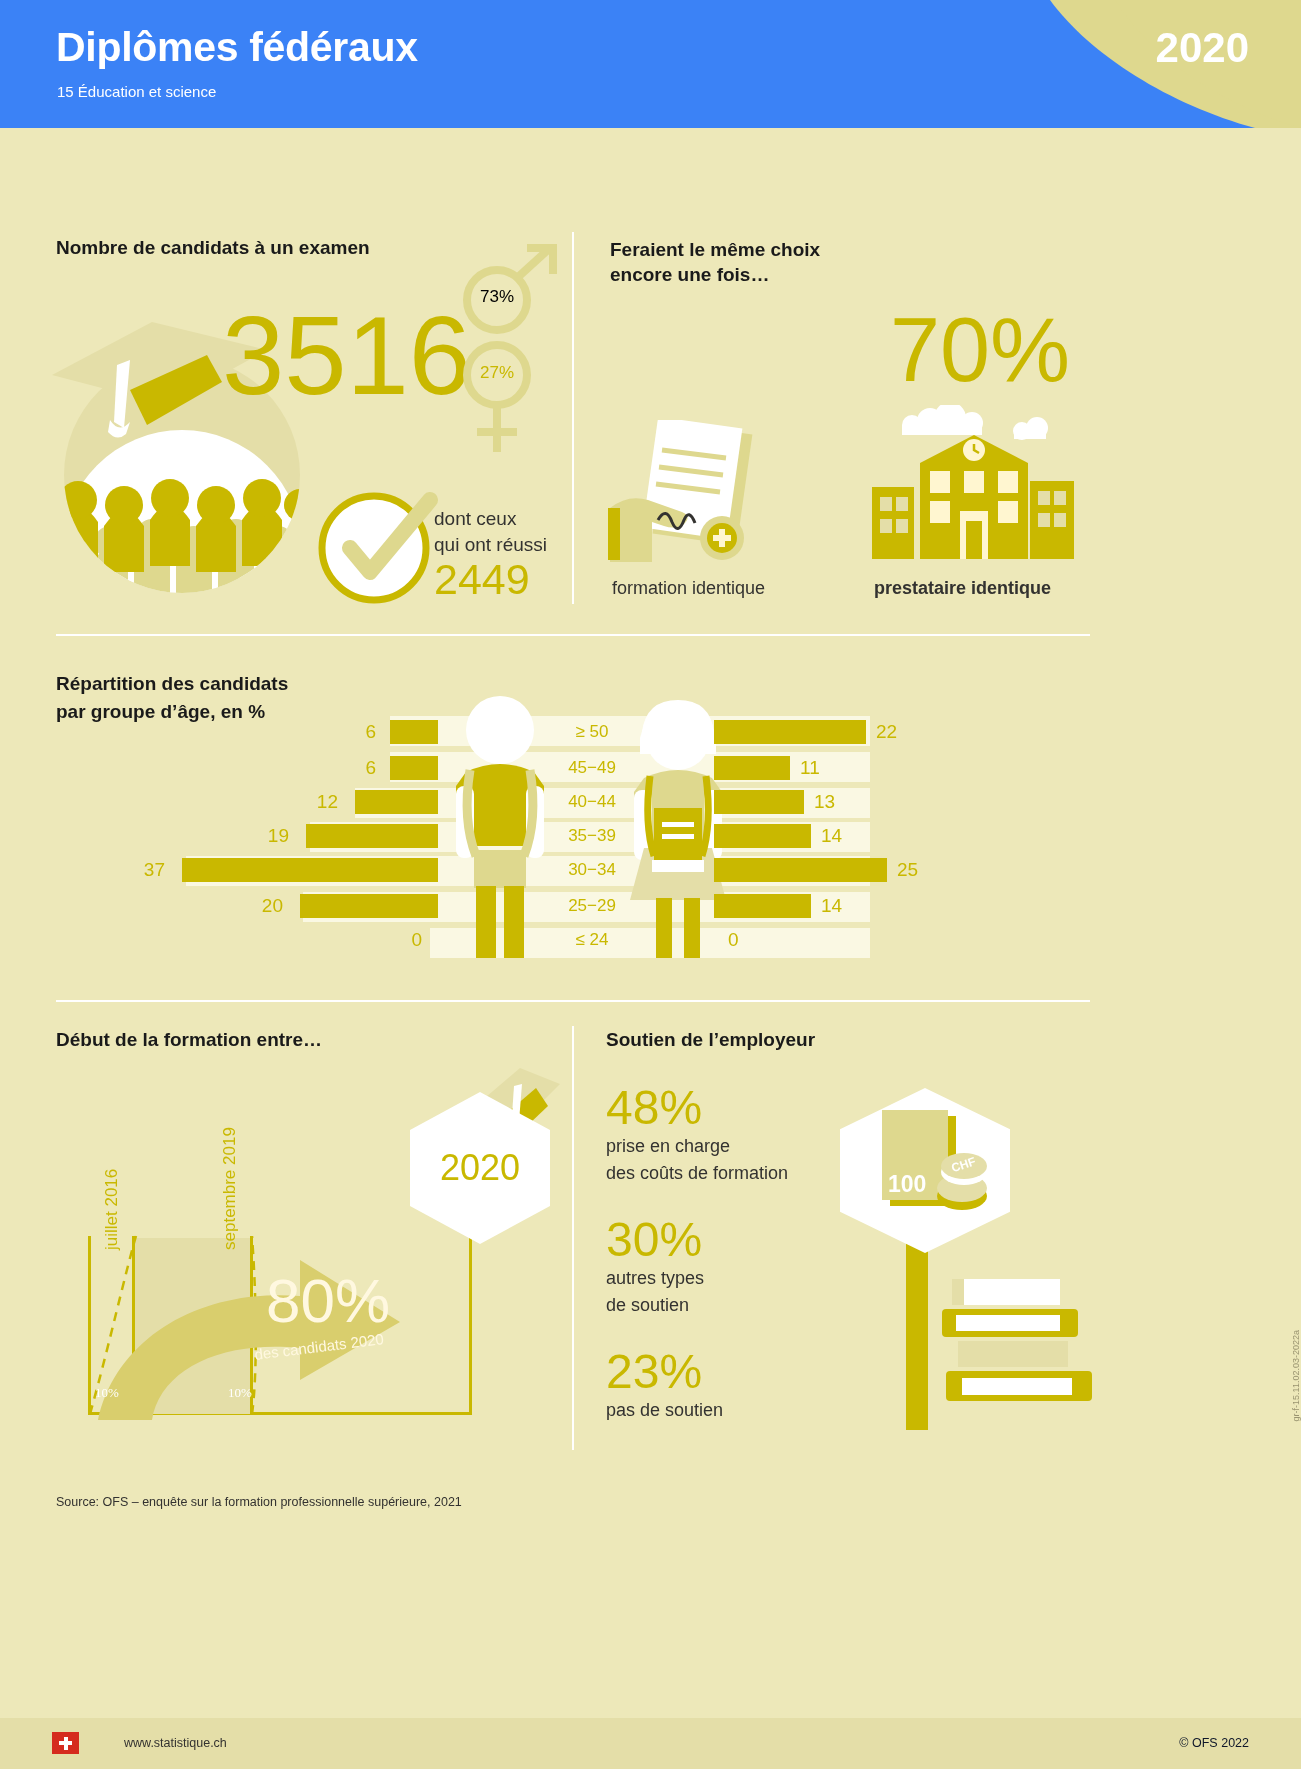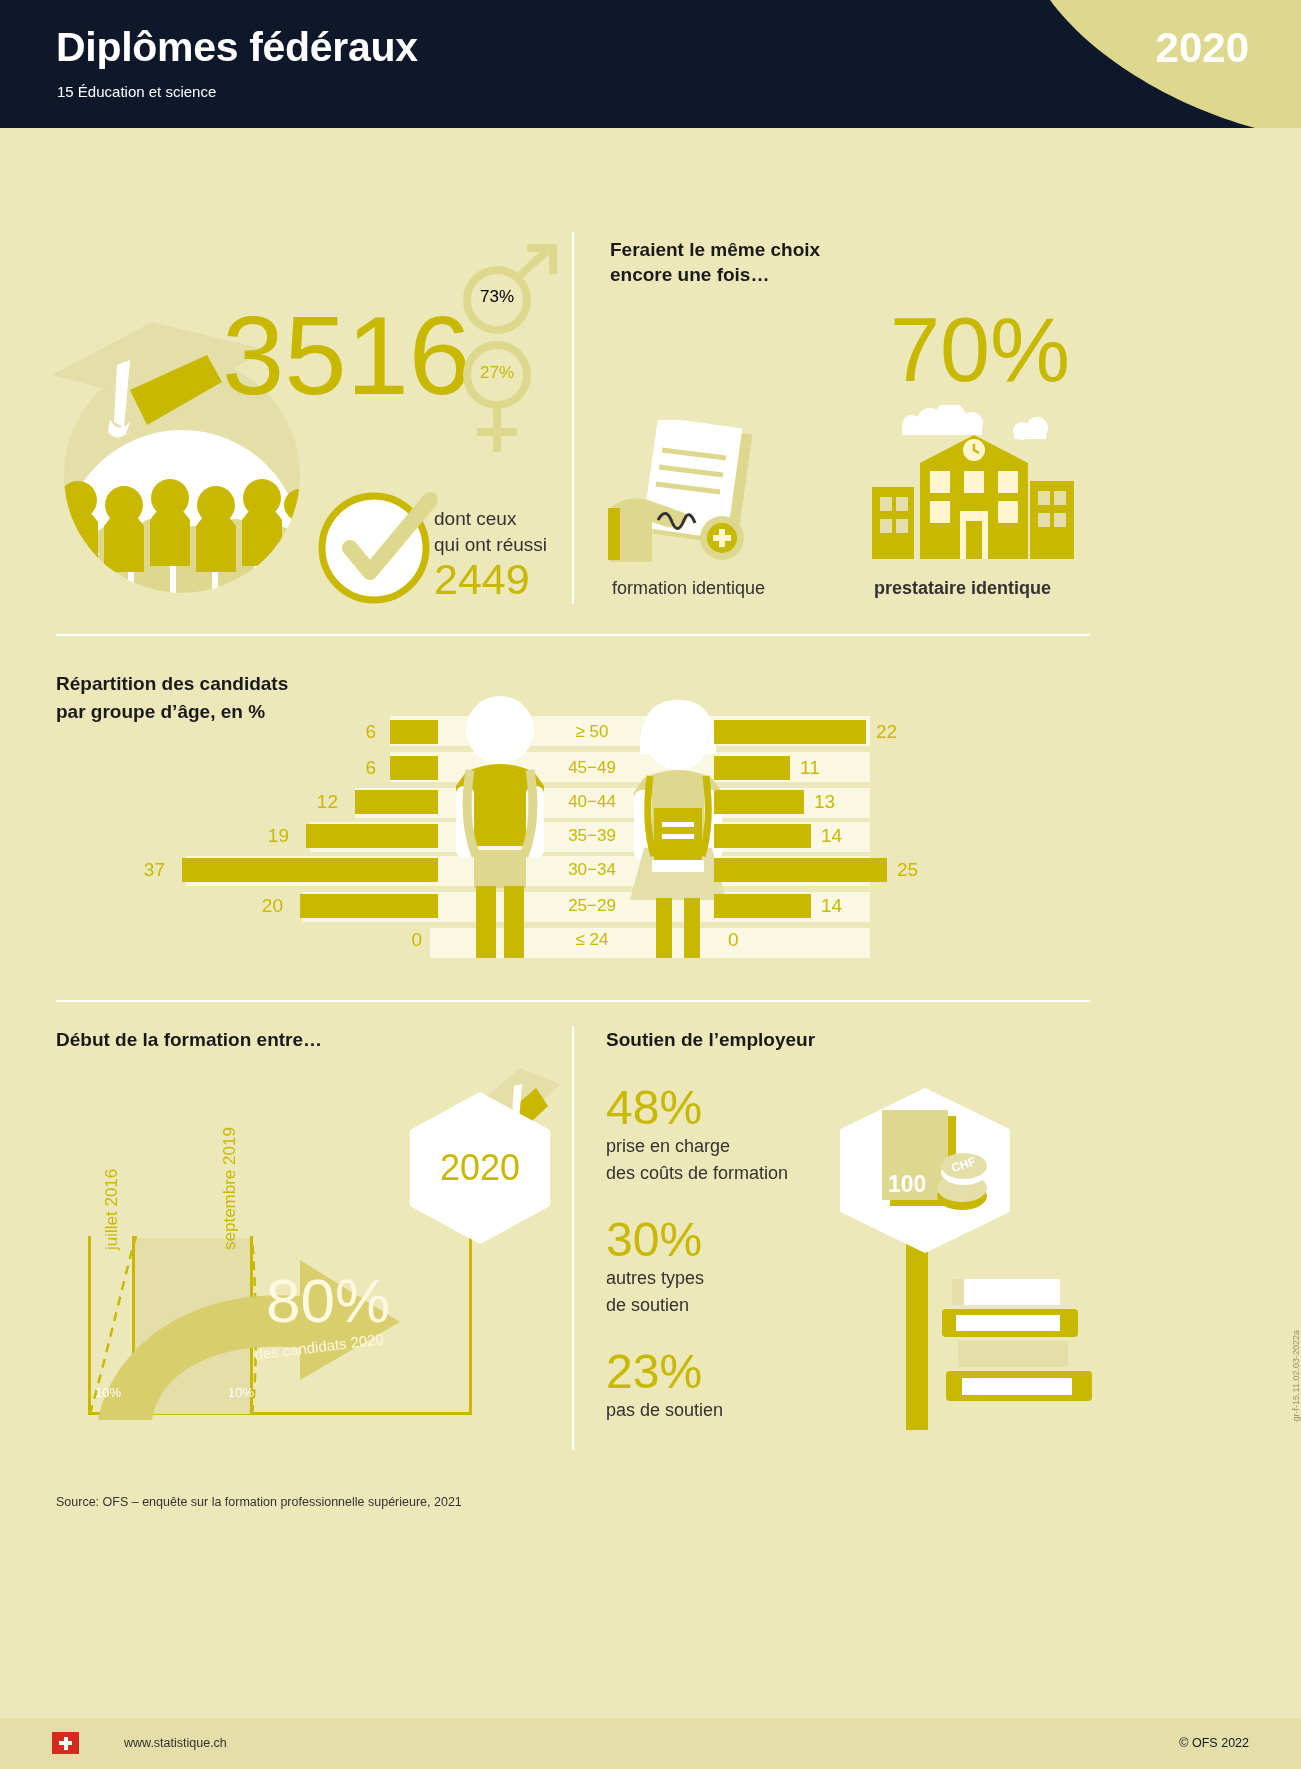--- a/index.html
+++ b/index.html
@@ -7,21 +7,21 @@
     width: 1301px; height: 1769px;
     background: #EDE8B9;
     font-family: "Liberation Sans", sans-serif;
     overflow: hidden;
   }
   .page { position: relative; width: 1301px; height: 1769px; background: #EDE8B9; }
 
   
   .header {
     position: absolute; left: 0; top: 0; width: 1301px; height: 128px;
-    background: #0f172a; overflow: hidden;
+    background: #3b82f6; overflow: hidden;
   }
   .header-curve2 {
     position: absolute; right: 0; top: 0; width: 340px; height: 128px;
     background: #DED88E;
     clip-path: polygon(30% 0%, 100% 0%, 100% 100%, 97% 100%);
   }
   .title {
     position: absolute; left: 56px; top: 24px;
     font-size: 41px; font-weight: bold; color: #FFFFFF; letter-spacing: -0.3px;
   }
@@ -61,21 +61,21 @@
   .axis { position: absolute; background: #C9B800; }
   .tlabel {
     position: absolute; color: #C9B800; font-size: 17px;
     transform: rotate(-90deg); transform-origin: left bottom; white-space: nowrap;
   }
   .hex {
     position: absolute; background: #FFFFFF;
     clip-path: polygon(50% 0%, 100% 25%, 100% 75%, 50% 100%, 0% 75%, 0% 25%);
     display: flex; align-items: center; justify-content: center;
   }
-  .pct-small { position: absolute; color: #FFFFFF; font-size: 13px; }
+  .pct-small { position: absolute; color: #FFFFFF; font-size: 13px; font-family: Liberation Serif, serif; }
 
   
   .source { position: absolute; left: 56px; top: 1495px; font-size: 12.5px; color: #333230; }
   .footbar {
     position: absolute; left: 0; top: 1718px; width: 1301px; height: 51px;
     background: #E4DEA8;
   }
   .foot-line { position: absolute; left: 0; top: 1718px; width: 1301px; height: 2px; background: #FFFFFF; }
   .swiss {
     position: absolute; left: 52px; top: 1732px; width: 27px; height: 22px;
@@ -99,20 +99,21 @@
     <div class="header-curve2"></div>
     <svg width="1301" height="128" style="position:absolute;left:0;top:0">
       <path d="M 1301 0 L 1050 0 C 1090 55 1170 105 1255 128 L 1301 128 Z" fill="#DED88E"></path>
       <path d="M 1301 0 L 1115 0 C 1150 55 1215 103 1301 128 Z" fill="#DED88E"></path>
     </svg>
     <div class="title">Diplômes fédéraux</div>
     <div class="subtitle">15 Éducation et science</div>
     <div class="year-badge">2020</div>
   </div>
 
+  <div class="h2" style="left:56px; top:236px; width:420px;">Nombre de candidats à un examen</div>
 
   <svg style="position:absolute;left:52px;top:300px" width="270" height="300">
     <defs>
       <clipPath id="crowdClip">
           <circle cx="130" cy="175" r="118"></circle>
         </clipPath>
     </defs>
     <circle cx="130" cy="175" r="118" fill="#E4DEA8"></circle>
     <g clip-path="url(#crowdClip)">
       <circle cx="130" cy="250" r="120" fill="#FFFFFF"></circle>

